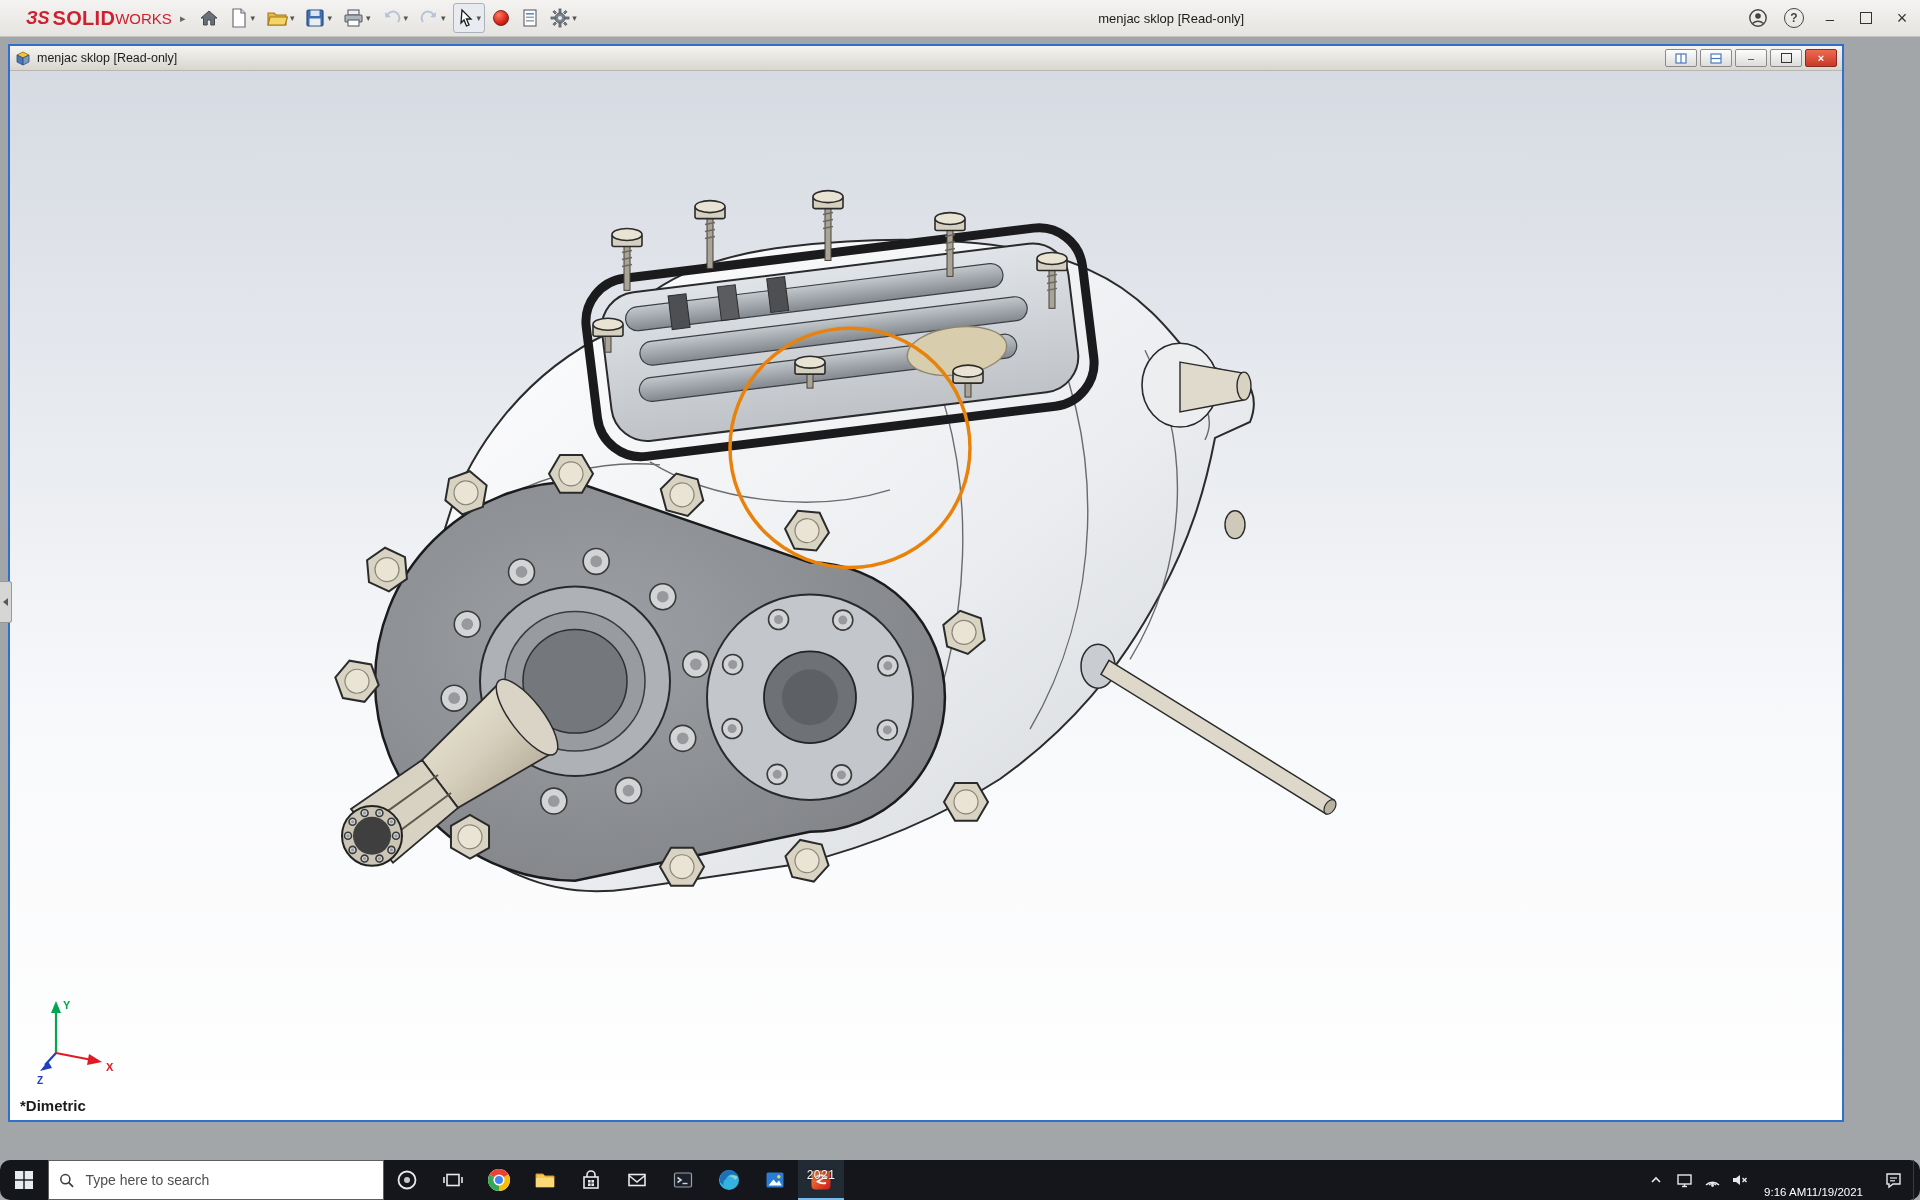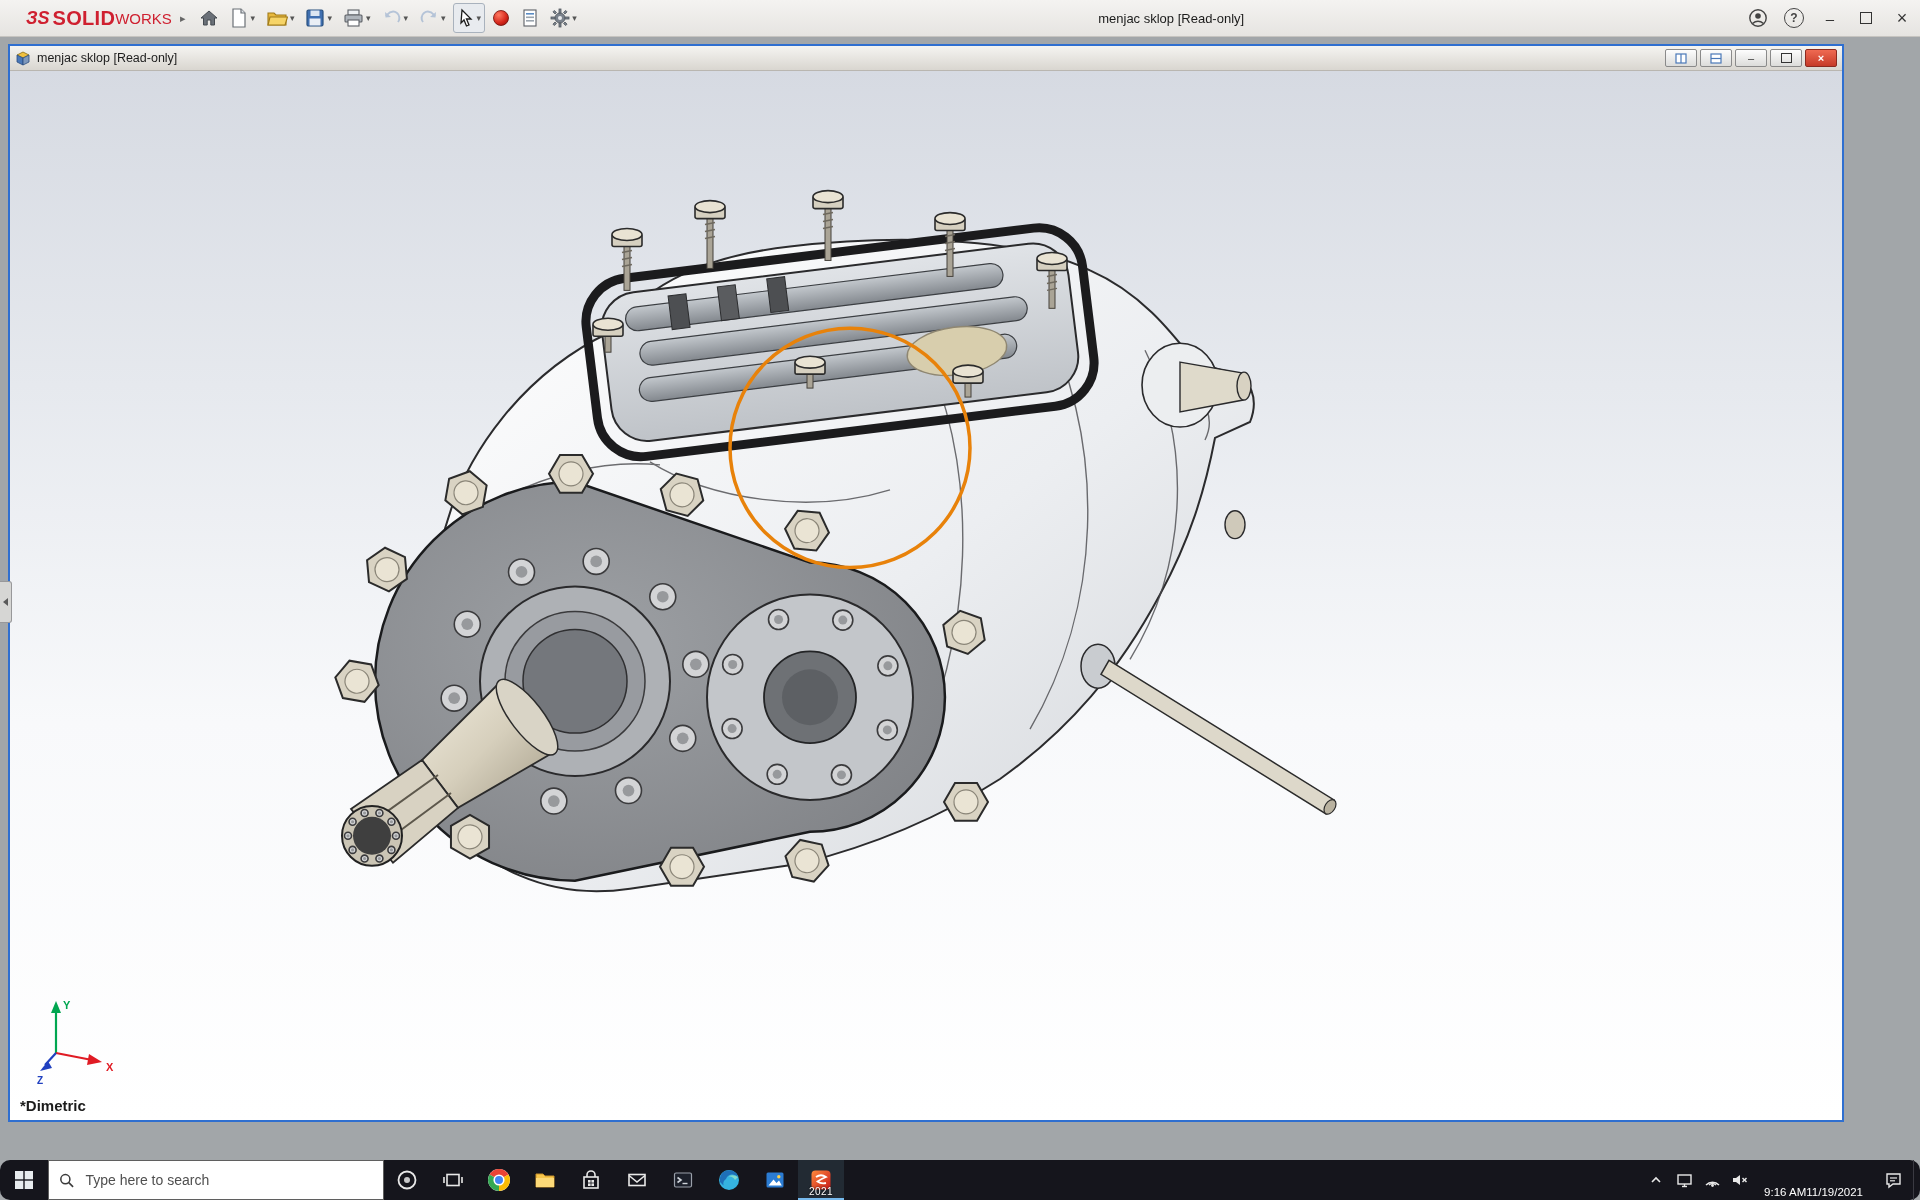--- a/index.html
+++ b/index.html
@@ -40,21 +40,21 @@
   .flyout-tab .tri{width:0;height:0;border-top:4px solid transparent;border-bottom:4px solid transparent;border-right:5px solid #5a5a5a;}
 
   
   .taskbar{position:absolute;left:0;right:0;bottom:0;height:40px;background:#15151c;display:flex;align-items:stretch;z-index:40;border-radius:10px;}
   .tb-btn{width:46px;display:flex;align-items:center;justify-content:center;flex:0 0 auto;position:relative;}
   .tb-start{width:48px;}
   .tb-search{width:336px;background:#fff;border:1px solid #5f5f5f;display:flex;align-items:center;gap:9px;padding:0 10px;box-sizing:border-box;flex:0 0 auto;}
   .tb-search input{border:none;outline:none;background:transparent;font-size:14px;color:#222;width:100%;font-family:"Liberation Sans",sans-serif;}
   .tb-search input::placeholder{color:#4f4f4f;opacity:1;}
   .tb-btn.active{background:#222a33;box-shadow:inset 0 -2px 0 #76b9ed;}
-  .sw-year{position:absolute;bottom:3px;left:50%;transform:translateX(-50%);font-size:10px;color:#fff;text-shadow:0 0 2px #000;letter-spacing:.5px;margin-top:24px;}
+  .sw-year{position:absolute;bottom:18px;left:50%;transform:translateX(-50%);font-size:12px;color:#fff;text-shadow:0 0 2px #000;letter-spacing:.5px;margin-top:24px;}
   .tray{margin-left:auto;display:flex;align-items:stretch;}
   .tray-icon{width:28px;display:flex;align-items:center;justify-content:center;}
   .clock{display:flex;flex-direction:row;justify-content:center;align-items:flex-end;color:#fff;font-size:11.5px;line-height:1.3;padding:0 10px;}
   .action-center{width:40px;display:flex;align-items:center;justify-content:center;}
   .show-desktop{width:6px;border-left:1px solid #3a3a42;}
 </style>
 </head>
 <body>
 
 <div class="app">

